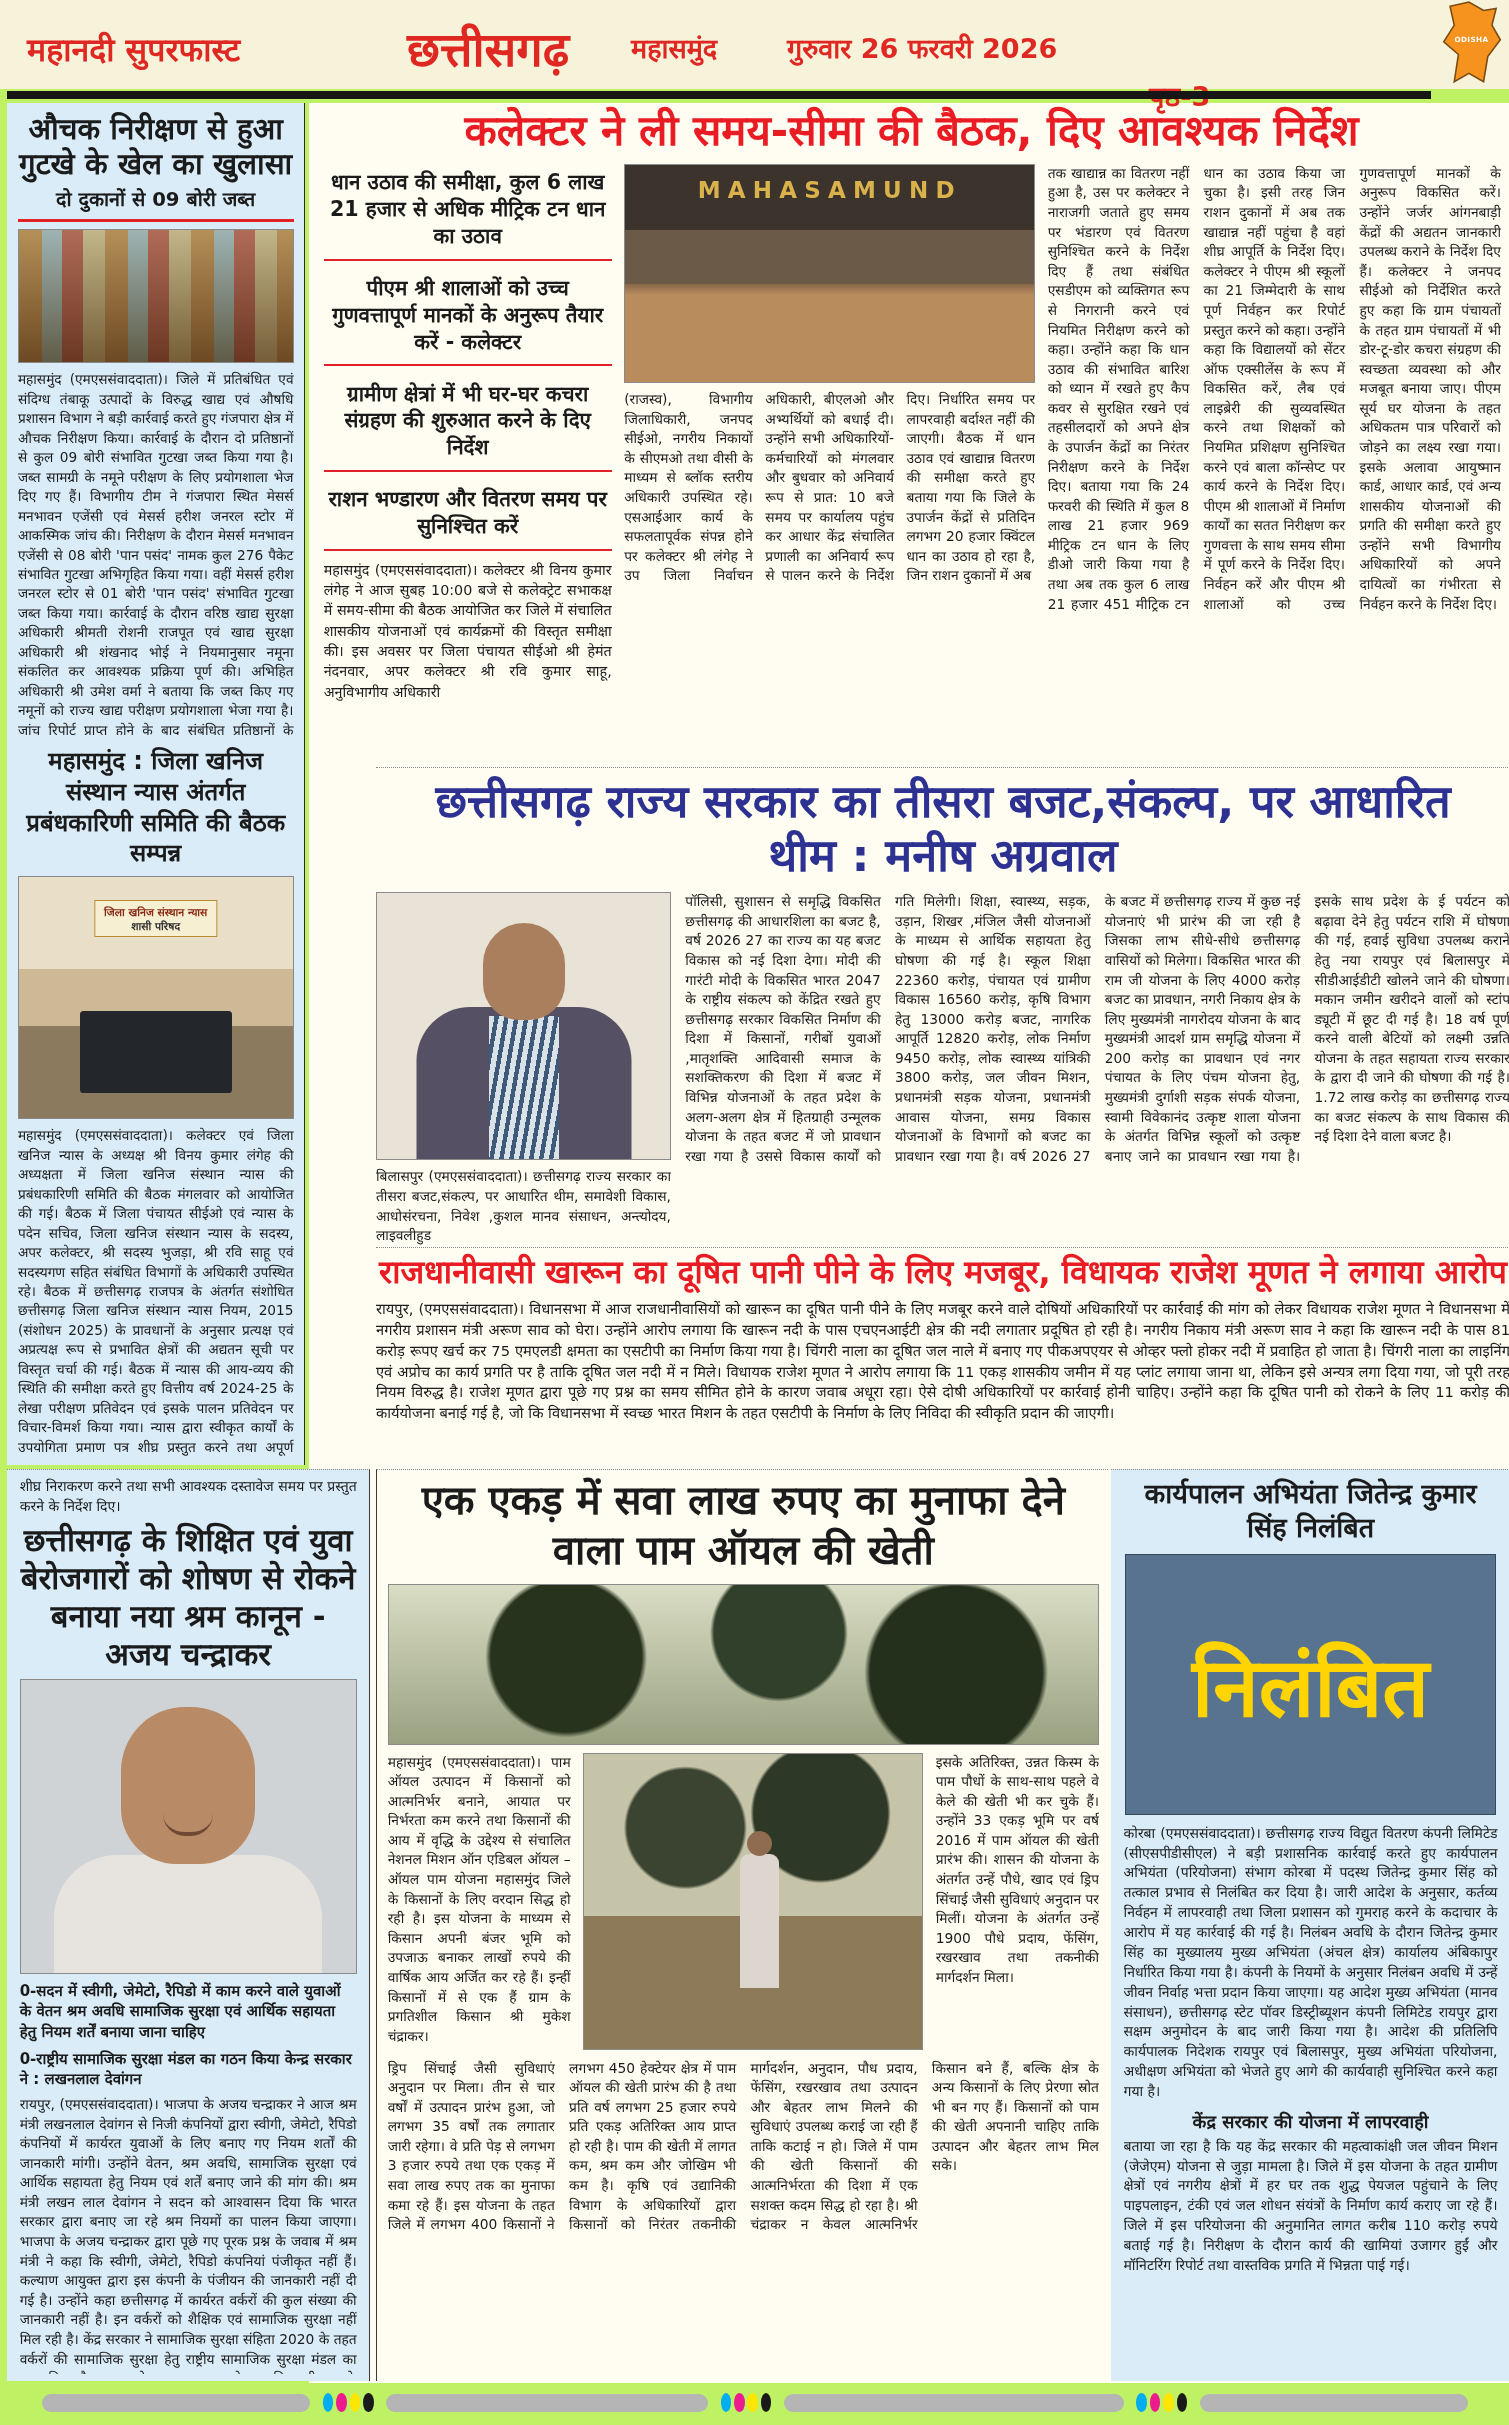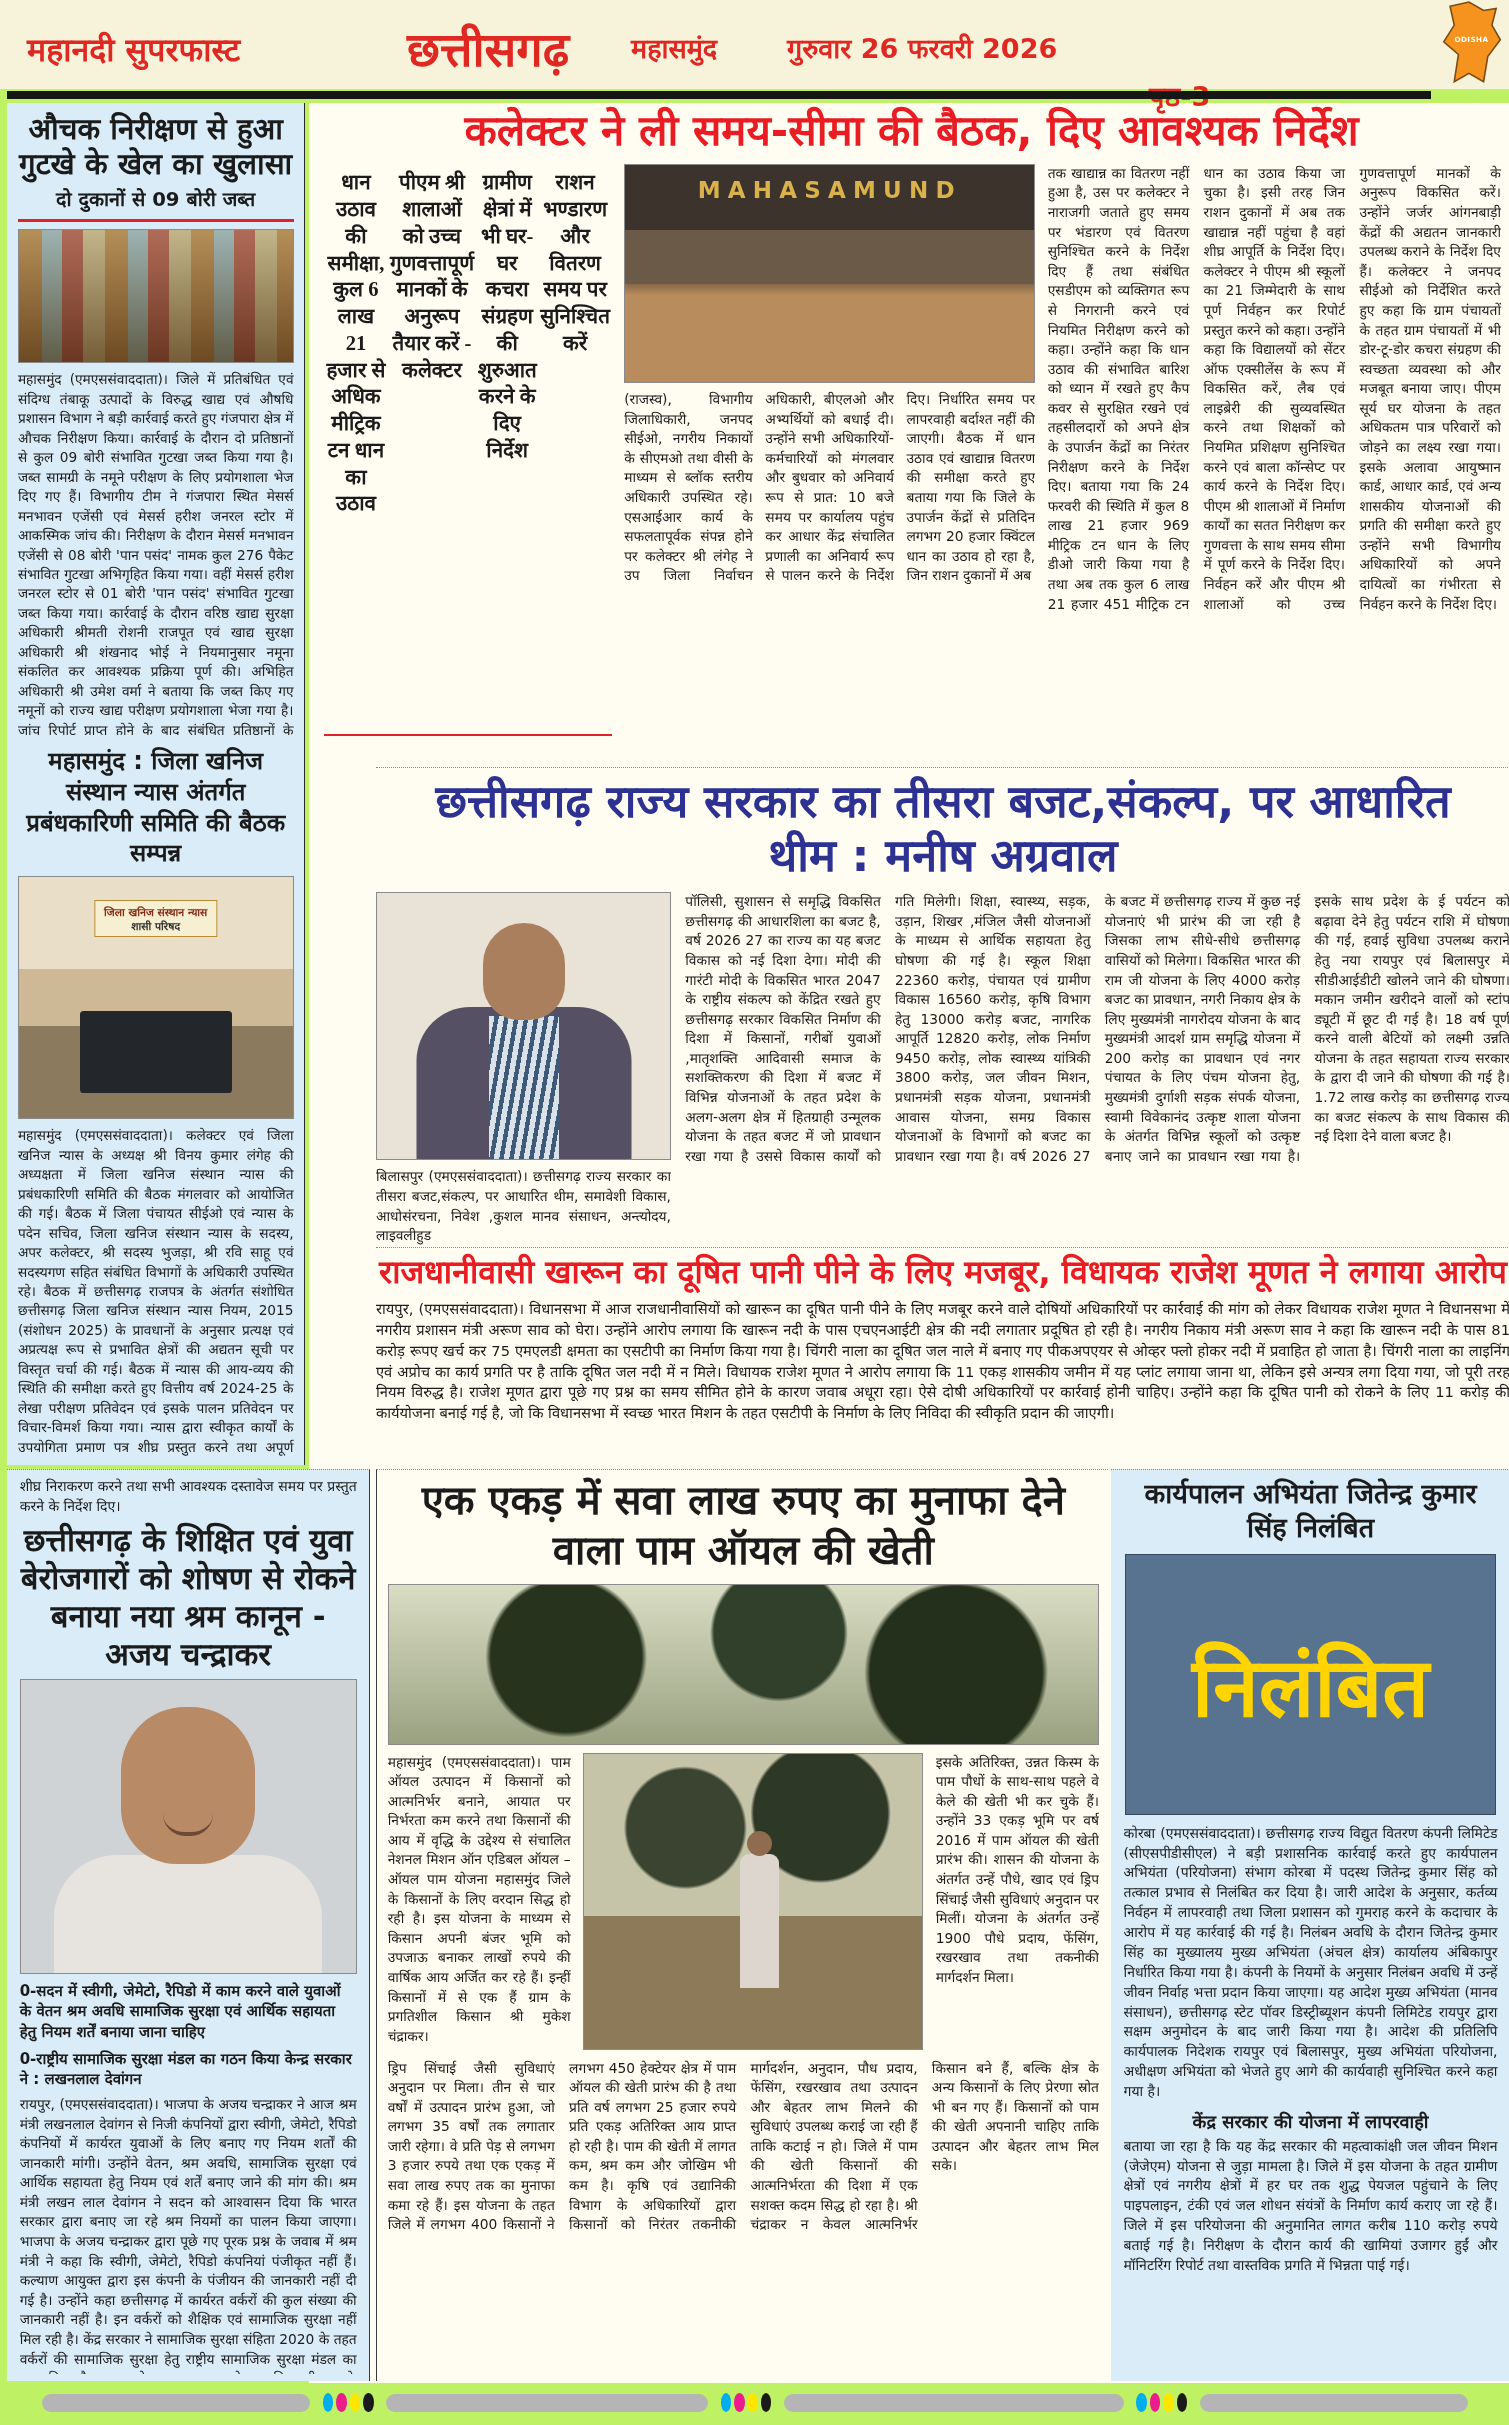--- a/index.html
+++ b/index.html
@@ -38,21 +38,21 @@
   .photo-meeting1{height:243px;margin-top:7.2px;background:linear-gradient(180deg,#e9dfc8 0 38%,#cdb995 38% 62%,#8c7a5e 62% 100%);}
   .board{position:absolute;left:50%;top:23px;transform:translateX(-50%);background:#f7efd2;
          border:1.8px solid #b98c34;padding:3.6px 9px;text-align:center;}
   .board .b1{font-size:10.7px;font-weight:bold;color:#8a2c17;}
   .board .b2{font-size:10.7px;font-weight:bold;color:#333;}
   .tv{position:absolute;left:50%;top:134px;transform:translateX(-50%);width:152px;height:82px;background:#23262b;border-radius:3.6px;}
   
   .collector{position:absolute;left:313px;top:103px;width:1197px;height:663px;overflow:hidden;}
   .h-collector{font-size:42px;font-weight:bold;color:#ea1c23;text-align:center;line-height:1.15;margin-top:3.6px;}
   .collector-row{display:flex;gap:12.5px;padding:9px 9px 0 10.7px;height:590px;box-sizing:border-box;}
-  .sub-col{width:288px;flex:none;display:flex;font-family:Liberation Serif, serif;}
+  .sub-col{width:288px;flex:none;display:flex;flex-direction:column;}
   .subhead{font-size:20.6px;font-weight:bold;text-align:center;line-height:1.3;padding:5.4px 1.8px 9px;
            border-bottom:2.7px solid #e02228;margin-bottom:9px;}
   .mid-col{width:411px;flex:none;display:flex;flex-direction:column;}
   .photo-meeting2{height:219px;background:linear-gradient(180deg,#3c332c 0 30%,#6b5a48 30% 55%,#a3795033 55%,#b98c5e 60% 100%),linear-gradient(180deg,#584a3e,#a57a4e);}
   .banner{position:absolute;left:50%;top:12.5px;transform:translateX(-50%);color:#d9b24c;
           font-size:23px;font-weight:bold;letter-spacing:7.2px;white-space:nowrap;}
   .cols3{column-count:3;column-gap:12.5px;font-size:13.8px;margin-top:7.2px;flex:1;}
   .right-col{flex:1;overflow:hidden;}
   .cols3b{column-count:3;column-gap:14.3px;font-size:13.8px;height:100%;}
   

